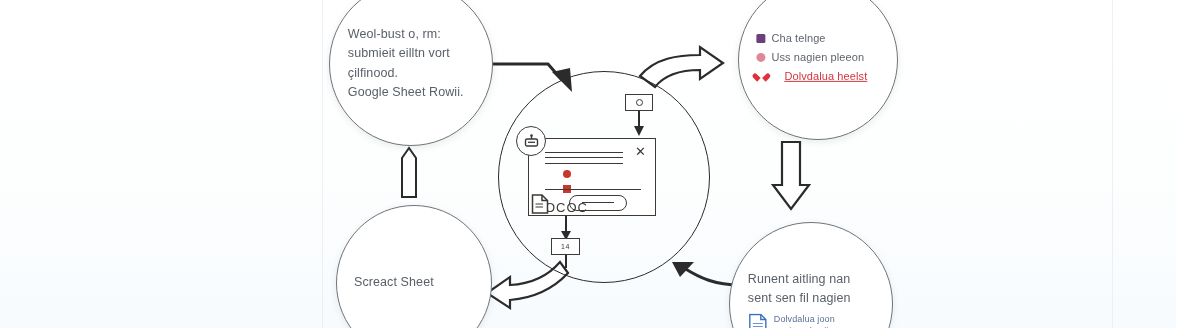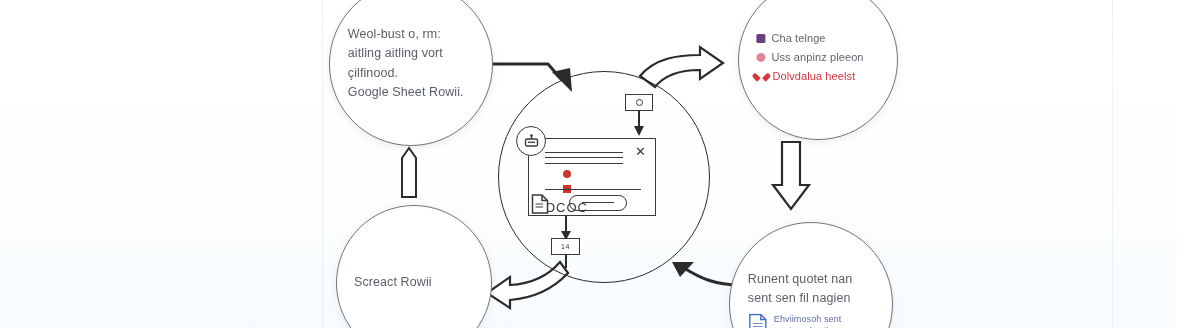--- a/index.html
+++ b/index.html
@@ -82,21 +82,23 @@
     flex: 0 0 auto; width: 10px; height: 10px; position: relative; display: inline-block;
   }
   .heart::before, .heart::after {
     content: ""; position: absolute; width: 5px; height: 8px;
     background: #e0323c; border-radius: 5px 5px 0 0; top: 1px;
   }
   .heart::before { left: 0px; transform: rotate(-45deg); transform-origin: 50% 100%; }
   .heart::after  { left: 4.5px; transform: rotate(45deg); transform-origin: 50% 100%; }
   .link-text {
     color: #d3343f;
+    text-decoration: underline;
     text-decoration-color: #d3343f;
+    margin-left: 12px;
   }
 
   
   .doc-row { display: flex; align-items: flex-start; gap: 6px; margin-top: 4px; }
   .doc-icon {
     width: 20px; height: 24px; flex: 0 0 auto;
   }
   .doc-caption {
     font-size: 9px; line-height: 1.35; color: #5e6f9a;
   }
@@ -227,68 +229,68 @@
       <path d="M566,216 L566,236"></path>
       <path d="M566,255 L566,268"></path>
     </g>
     <path fill="#2b2b2b" d="M634,126 L644,126 L639,136 Z"></path>
     <path fill="#2b2b2b" d="M561,231 L571,231 L566,240 Z"></path>
   </svg>
 
   <div class="node tl">
     <div class="body">
       <div>Weol-bust o, rm:</div>
-      <div>aitling aitling vort</div>
+      <div>submieit eilltn vort</div>
       <div>çilfinood.</div>
       <div>Google Sheet Rowii.</div>
     </div>
   </div>
 
   <div class="node bl">
     <div class="body">
-      <div>Screact Rowii</div>
+      <div>Screact Sheet</div>
     </div>
   </div>
 
   <div class="node tr">
     <div class="body">
       <ul class="mini-list">
         <li>
           <span class="sq" style="background:#6b3f7a"></span>
           <span>Cha telnge</span>
         </li>
         <li>
           <span class="dot" style="background:#e08797"></span>
-          <span>Uss anpinz pleeon</span>
+          <span>Uss nagien pleeon</span>
         </li>
         <li>
           <span class="heart"></span>
           <span class="link-text">Dolvdalua heelst</span>
         </li>
       </ul>
     </div>
   </div>
 
   <div class="node br">
     <div class="body">
-      <div>Runent quotet nan</div>
+      <div>Runent aitling nan</div>
       <div>sent sen fil nagien</div>
       <div class="doc-row">
         <svg class="doc-icon" viewBox="0 0 20 24">
           <path d="M2,1 H13 L18,6 V23 H2 Z" fill="#ffffff" stroke="#3f6fc4" stroke-width="1.4"></path>
           <path d="M13,1 V6 H18" fill="none" stroke="#3f6fc4" stroke-width="1.4"></path>
           <g stroke="#6f94d6" stroke-width="1.1">
             <path d="M5,10 H15"></path>
               <path d="M5,13 H15"></path>
               <path d="M5,16 H15"></path>
               <path d="M5,19 H12"></path>
           </g>
         </svg>
         <div class="doc-caption">
-          <div>Ehviimosoh sent</div>
+          <div>Dolvdalua joon</div>
           <div>ennio ;odeɜ ăsn</div>
         </div>
       </div>
     </div>
   </div>
 
   <div class="node center"></div>
 
   <div class="chip top">
     <span class="ring"></span>

